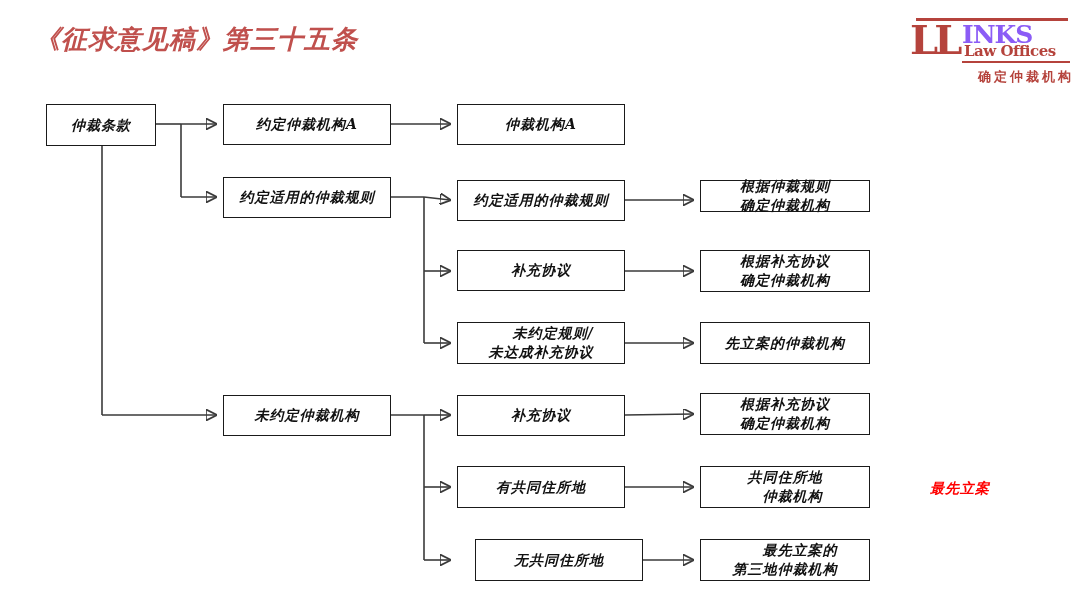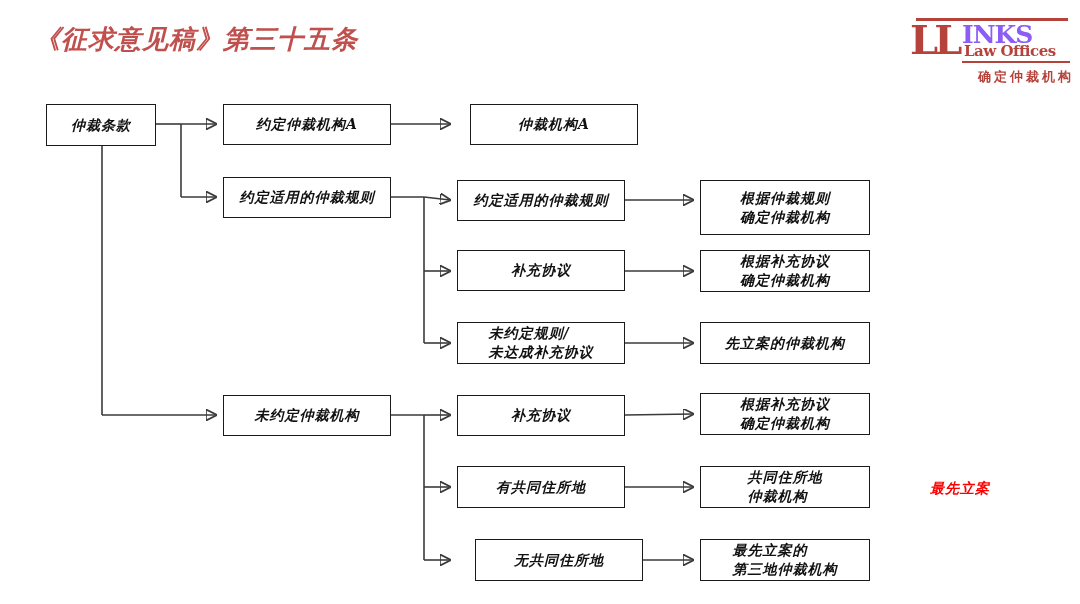--- a/index.html
+++ b/index.html
@@ -79,21 +79,21 @@
 
   
   .box{
     position:absolute;
     box-sizing:border-box;
     border:1.6px solid #1a1a1a;
     background:#ffffff;
     display:flex;
     align-items:center;
     justify-content:center;
-    text-align:left;
+    text-align:right;
     font-family:"DejaVu Serif", serif;
     font-size:14px;
     font-weight:700;
     font-style:italic;
     color:#111111;
     line-height:1.35;
     letter-spacing:1px;
     white-space:pre-line;
   }
 
@@ -177,24 +177,24 @@
     <path d="M 625 415 L 693 414" marker-end="url(#arrow)"></path>
 
     <path d="M 625 487 L 693 487" marker-end="url(#arrow)"></path>
 
     <path d="M 625 560 L 693 560" marker-end="url(#arrow)"></path>
   </svg>
 
   <div id="nodes">
       <div class="box" style="left: 46px; top: 104px; width: 110px; height: 42px; border-color: rgb(26, 26, 26);">仲裁条款</div>
       <div class="box" style="left: 223px; top: 104px; width: 168px; height: 41px; border-color: rgb(26, 26, 26);">约定仲裁机构A</div>
-      <div class="box" style="left: 470px; top: 104px; width: 168px; height: 41px; border-color: rgb(26, 26, 26);">仲裁机构A</div>
+      <div class="box" style="left: 457px; top: 104px; width: 168px; height: 41px; border-color: rgb(26, 26, 26);">仲裁机构A</div>
       <div class="box" style="left: 223px; top: 177px; width: 168px; height: 41px; border-color: rgb(26, 26, 26);">约定适用的仲裁规则</div>
       <div class="box" style="left: 457px; top: 180px; width: 168px; height: 41px; border-color: rgb(26, 26, 26);">约定适用的仲裁规则</div>
-      <div class="box" style="left: 700px; top: 180px; width: 170px; height: 55px; border-color: rgb(26, 26, 26);">根据仲裁规则
+      <div class="box" style="left: 700px; top: 180px; width: 170px; height: 32px; border-color: rgb(26, 26, 26);">根据仲裁规则
 确定仲裁机构</div>
       <div class="box" style="left: 457px; top: 250px; width: 168px; height: 41px; border-color: rgb(26, 26, 26);">补充协议</div>
       <div class="box" style="left: 700px; top: 250px; width: 170px; height: 42px; border-color: rgb(26, 26, 26);">根据补充协议
 确定仲裁机构</div>
       <div class="box" style="left: 457px; top: 322px; width: 168px; height: 42px; border-color: rgb(26, 26, 26);">未约定规则/
 未达成补充协议</div>
       <div class="box" style="left: 700px; top: 322px; width: 170px; height: 42px; border-color: rgb(26, 26, 26);">先立案的仲裁机构</div>
       <div class="box" style="left: 223px; top: 395px; width: 168px; height: 41px; border-color: rgb(26, 26, 26);">未约定仲裁机构</div>
       <div class="box" style="left: 457px; top: 395px; width: 168px; height: 41px; border-color: rgb(26, 26, 26);">补充协议</div>
       <div class="box" style="left: 700px; top: 393px; width: 170px; height: 42px; border-color: rgb(26, 26, 26);">根据补充协议

